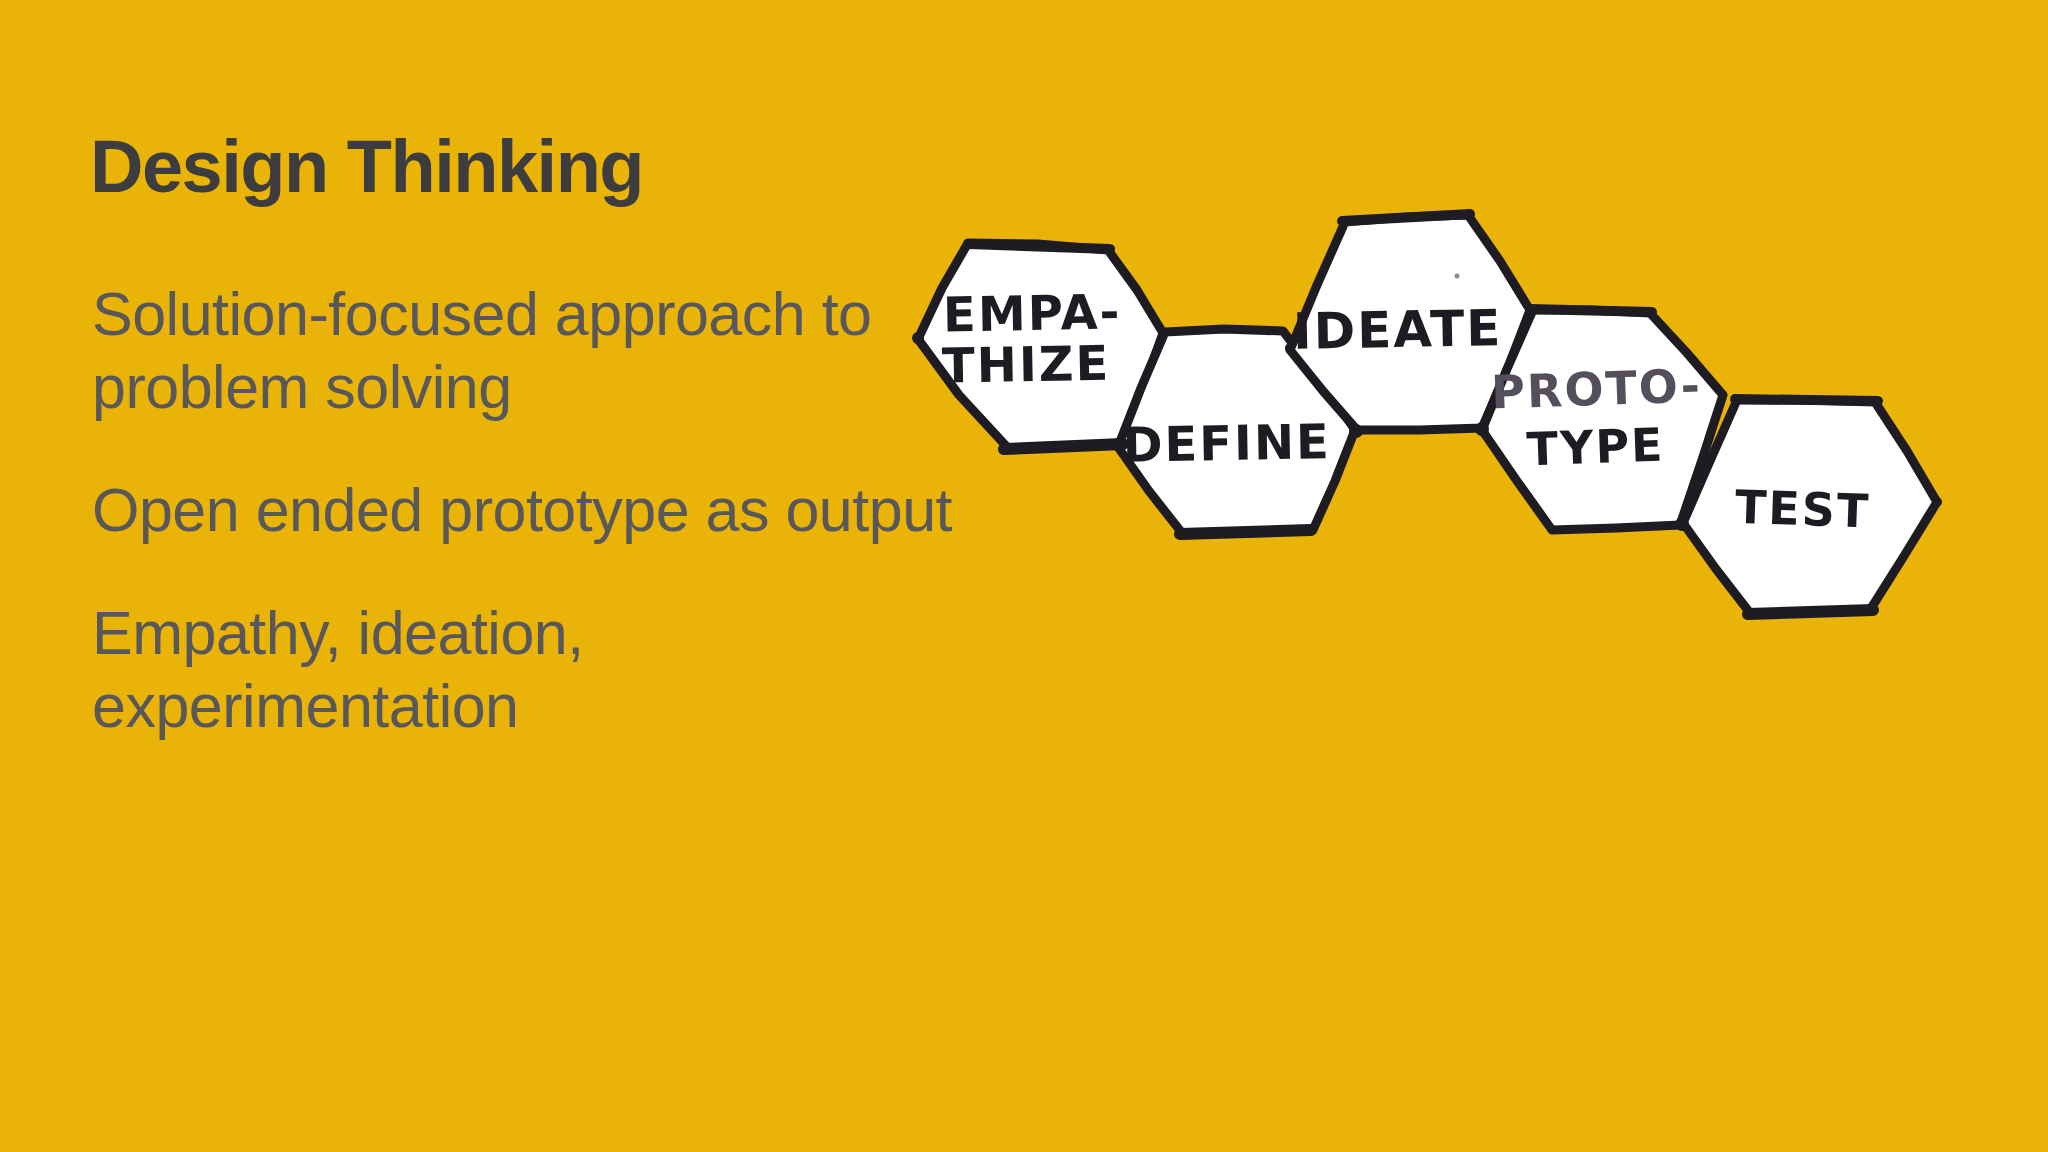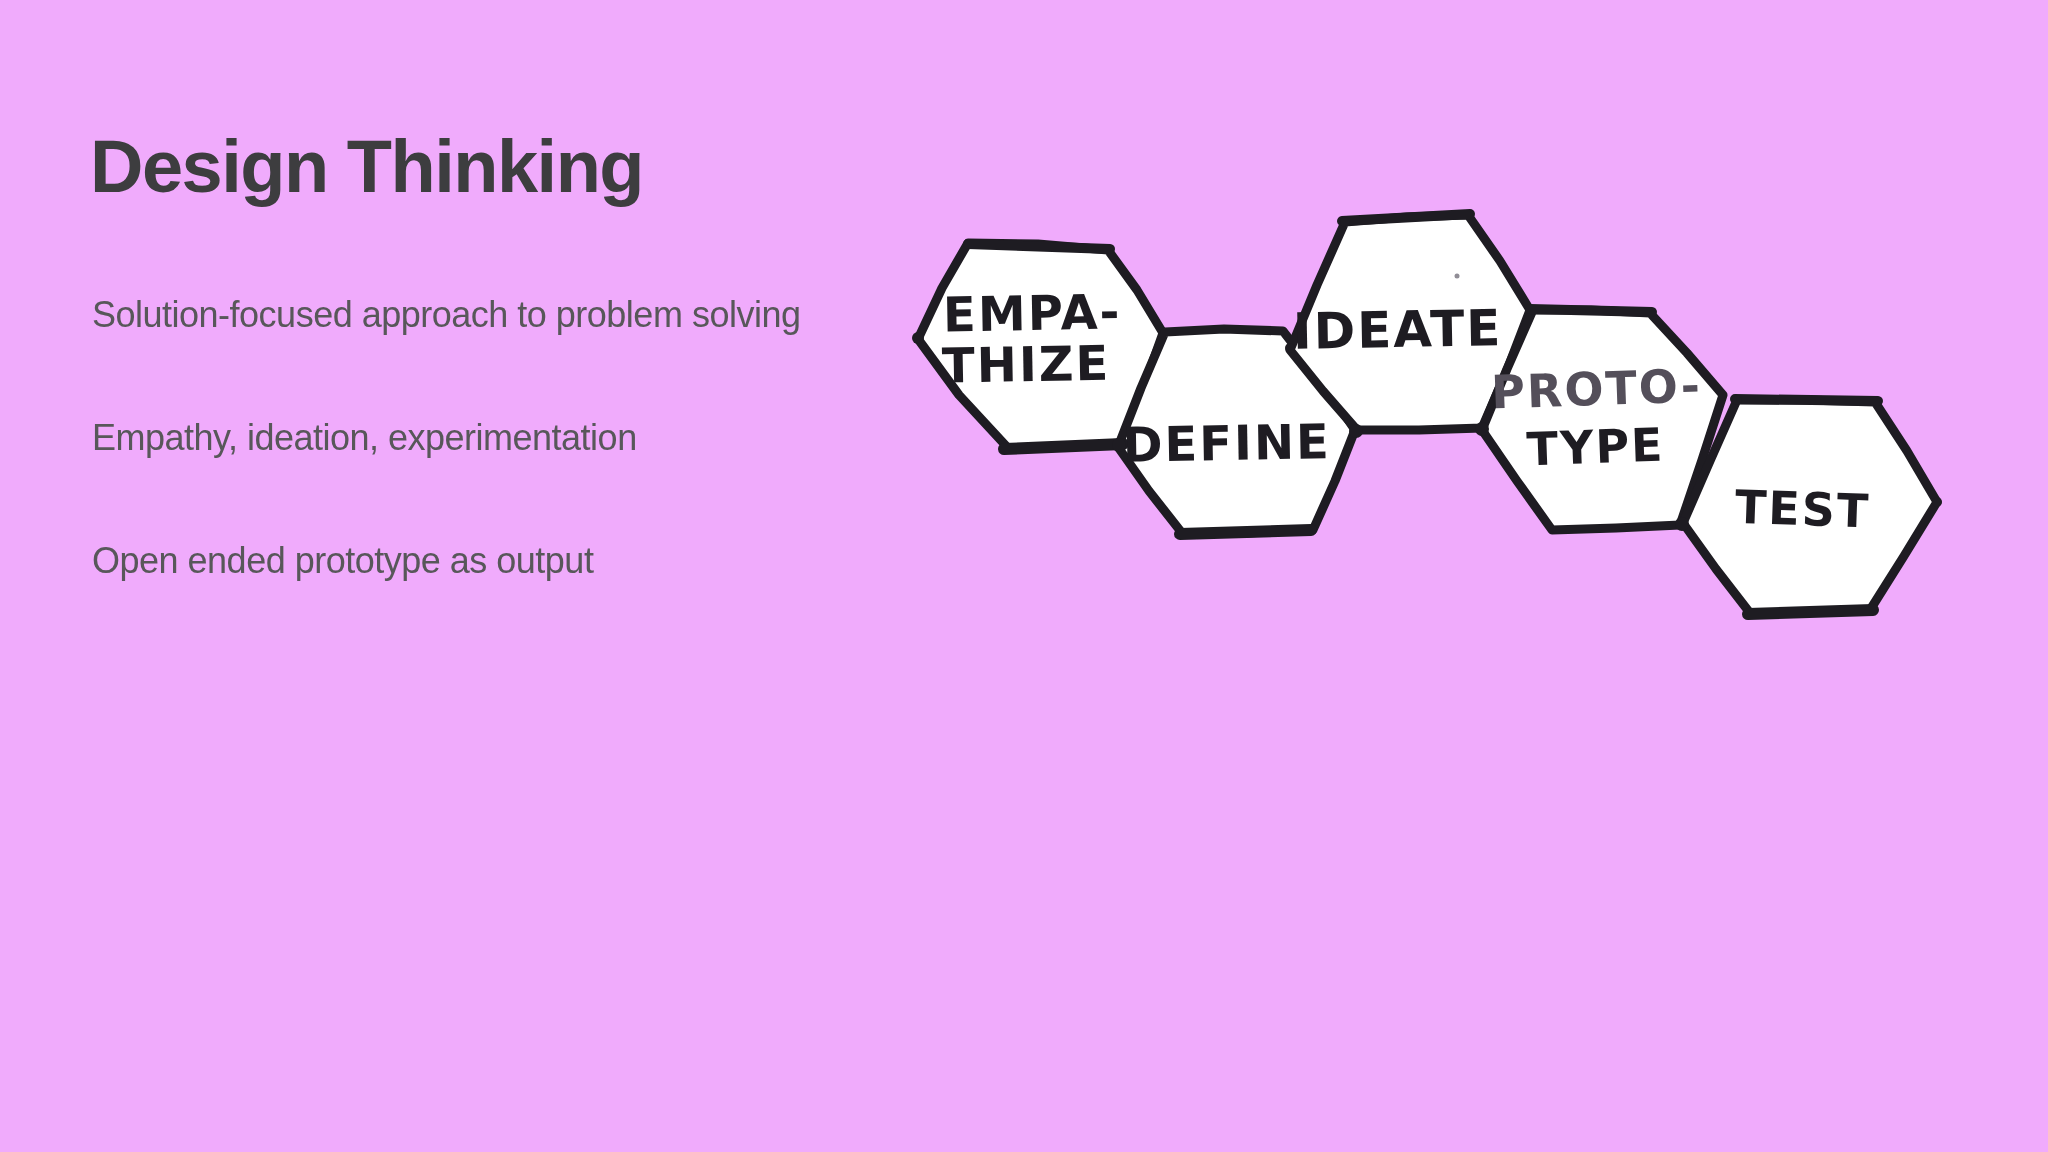--- a/index.html
+++ b/index.html
@@ -4,21 +4,21 @@
 <style>
   html, body {
     margin: 0;
     padding: 0;
     background: #ffffff;
   }
   .slide {
     position: relative;
     width: 2048px;
     height: 1152px;
-    background: #f0abfc;
+    background: #eab308;
     overflow: hidden;
     font-family: "Liberation Sans", sans-serif;
   }
   .title {
     position: absolute;
     left: 90px;
     top: 130px;
     margin: 0;
     font-size: 74px;
     font-weight: 700;
@@ -28,21 +28,21 @@
     white-space: nowrap;
   }
   .bullets {
     position: absolute;
     left: 92px;
     top: 278px;
     width: 872px;
   }
   .bullets p {
     margin: 0 0 50px 0;
-    font-size: 36px;
+    font-size: 61px;
     line-height: 73px;
     letter-spacing: -0.5px;
     color: #58575a;
   }
   .diagram-svg {
     position: absolute;
     left: 0;
     top: 0;
     width: 2048px;
     height: 1152px;
@@ -71,22 +71,22 @@
 </style>
 </head>
 <body>
 
 <div class="slide">
 
   <h1 class="title">Design Thinking</h1>
 
   <div class="bullets">
     <p>Solution-focused approach to problem solving</p>
+    <p>Open ended prototype as output</p>
     <p>Empathy, ideation, experimentation</p>
-    <p>Open ended prototype as output</p>
   </div>
 
   <svg class="diagram-svg" viewBox="0 0 2048 1152">
 
     <path class="hex" d="M918,339 L942,288 L968,243 L1038,244 L1108,250 L1137,290 L1163,333 L1143,389 L1120,443 L1063,447 L1008,448 L959,395 L918,339 Z"></path>
     <path class="hex" d="M1118,447 L1141,388 L1165,332 L1224,329 L1283,331 L1320,379 L1355,430 L1335,481 L1313,530 L1247,533 L1182,533 L1149,491 L1118,447 Z"></path>
     <path class="hex" d="M1290,350 L1317,285 L1345,222 L1407,217 L1468,215 L1500,261 L1530,310 L1507,370 L1482,428 L1419,430 L1357,430 L1323,391 L1290,350 Z"></path>
     <path class="hex" d="M1482,430 L1507,369 L1533,310 L1591,310 L1650,313 L1687,353 L1723,395 L1702,460 L1680,525 L1616,528 L1552,530 L1517,481 L1482,430 Z"></path>
     <path class="hex" d="M1683,523 L1710,461 L1737,400 L1806,400 L1875,402 L1907,451 L1937,502 L1904,556 L1870,610 L1810,612 L1750,613 L1716,569 L1683,523 Z"></path>
 

